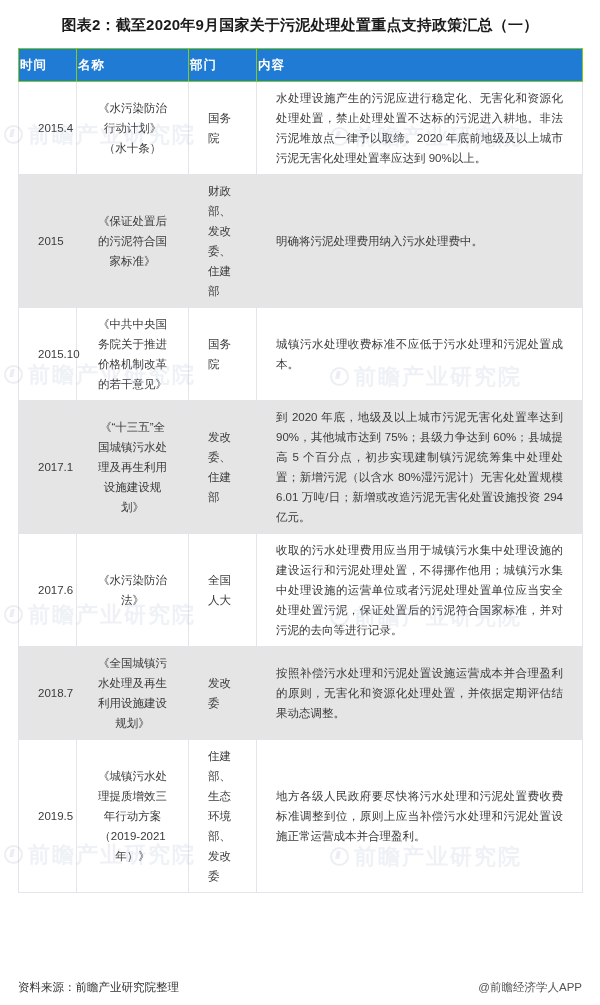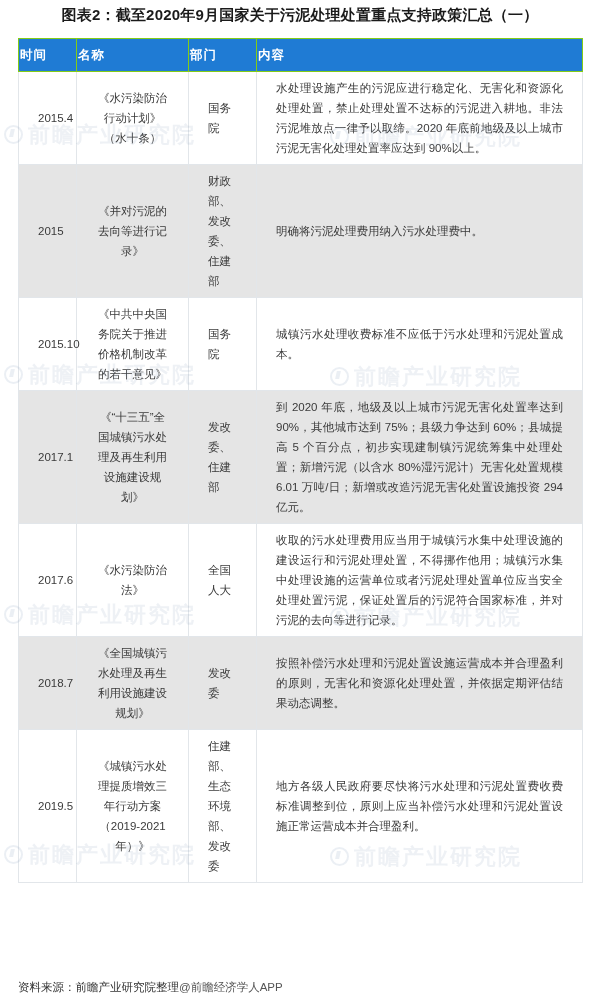--- a/index.html
+++ b/index.html
@@ -21,21 +21,21 @@
     height: 1005px;
     box-sizing: border-box;
     padding: 0 18px;
   }
   .title {
     text-align: center;
     font-size: 15px;
     font-weight: bold;
     color: #1a1a1a;
     line-height: 22px;
-    padding-top: 4px;
+    padding-top: 14px;
     letter-spacing: 0.2px;
   }
   table.policy {
     width: 564px;
     border-collapse: collapse;
     margin-top: 12px;
     table-layout: fixed;
     position: relative;
     z-index: 2;
   }
@@ -79,21 +79,21 @@
   }
   tr.even td {
     background: #e5e5e5;
   }
   .footer {
     position: absolute;
     left: 18px;
     right: 18px;
     bottom: 10px;
     display: flex;
-    justify-content: flex-start;
+    justify-content: space-between;
     align-items: center;
     font-size: 11.5px;
     color: #333333;
   }
   .footer .right {
     color: #555555;
   }
   
   .wm {
     position: absolute;
@@ -167,21 +167,21 @@
     </thead>
     <tbody>
       <tr class="odd">
         <td class="c-time">2015.4</td>
         <td class="c-name">《水污染防治行动计划》（水十条）</td>
         <td class="c-dept">国务院</td>
         <td class="c-content">水处理设施产生的污泥应进行稳定化、无害化和资源化处理处置，禁止处理处置不达标的污泥进入耕地。非法污泥堆放点一律予以取缔。2020 年底前地级及以上城市污泥无害化处理处置率应达到 90%以上。</td>
       </tr>
       <tr class="even">
         <td class="c-time">2015</td>
-        <td class="c-name">《并对污泥的去向等进行记录》</td>
+        <td class="c-name">《保证处置后的污泥符合国家标准》</td>
         <td class="c-dept">财政部、发改委、住建部</td>
         <td class="c-content">明确将污泥处理费用纳入污水处理费中。</td>
       </tr>
       <tr class="odd">
         <td class="c-time">2015.10</td>
         <td class="c-name">《中共中央国务院关于推进价格机制改革的若干意见》</td>
         <td class="c-dept">国务院</td>
         <td class="c-content">城镇污水处理收费标准不应低于污水处理和污泥处置成本。</td>
       </tr>
       <tr class="even">

